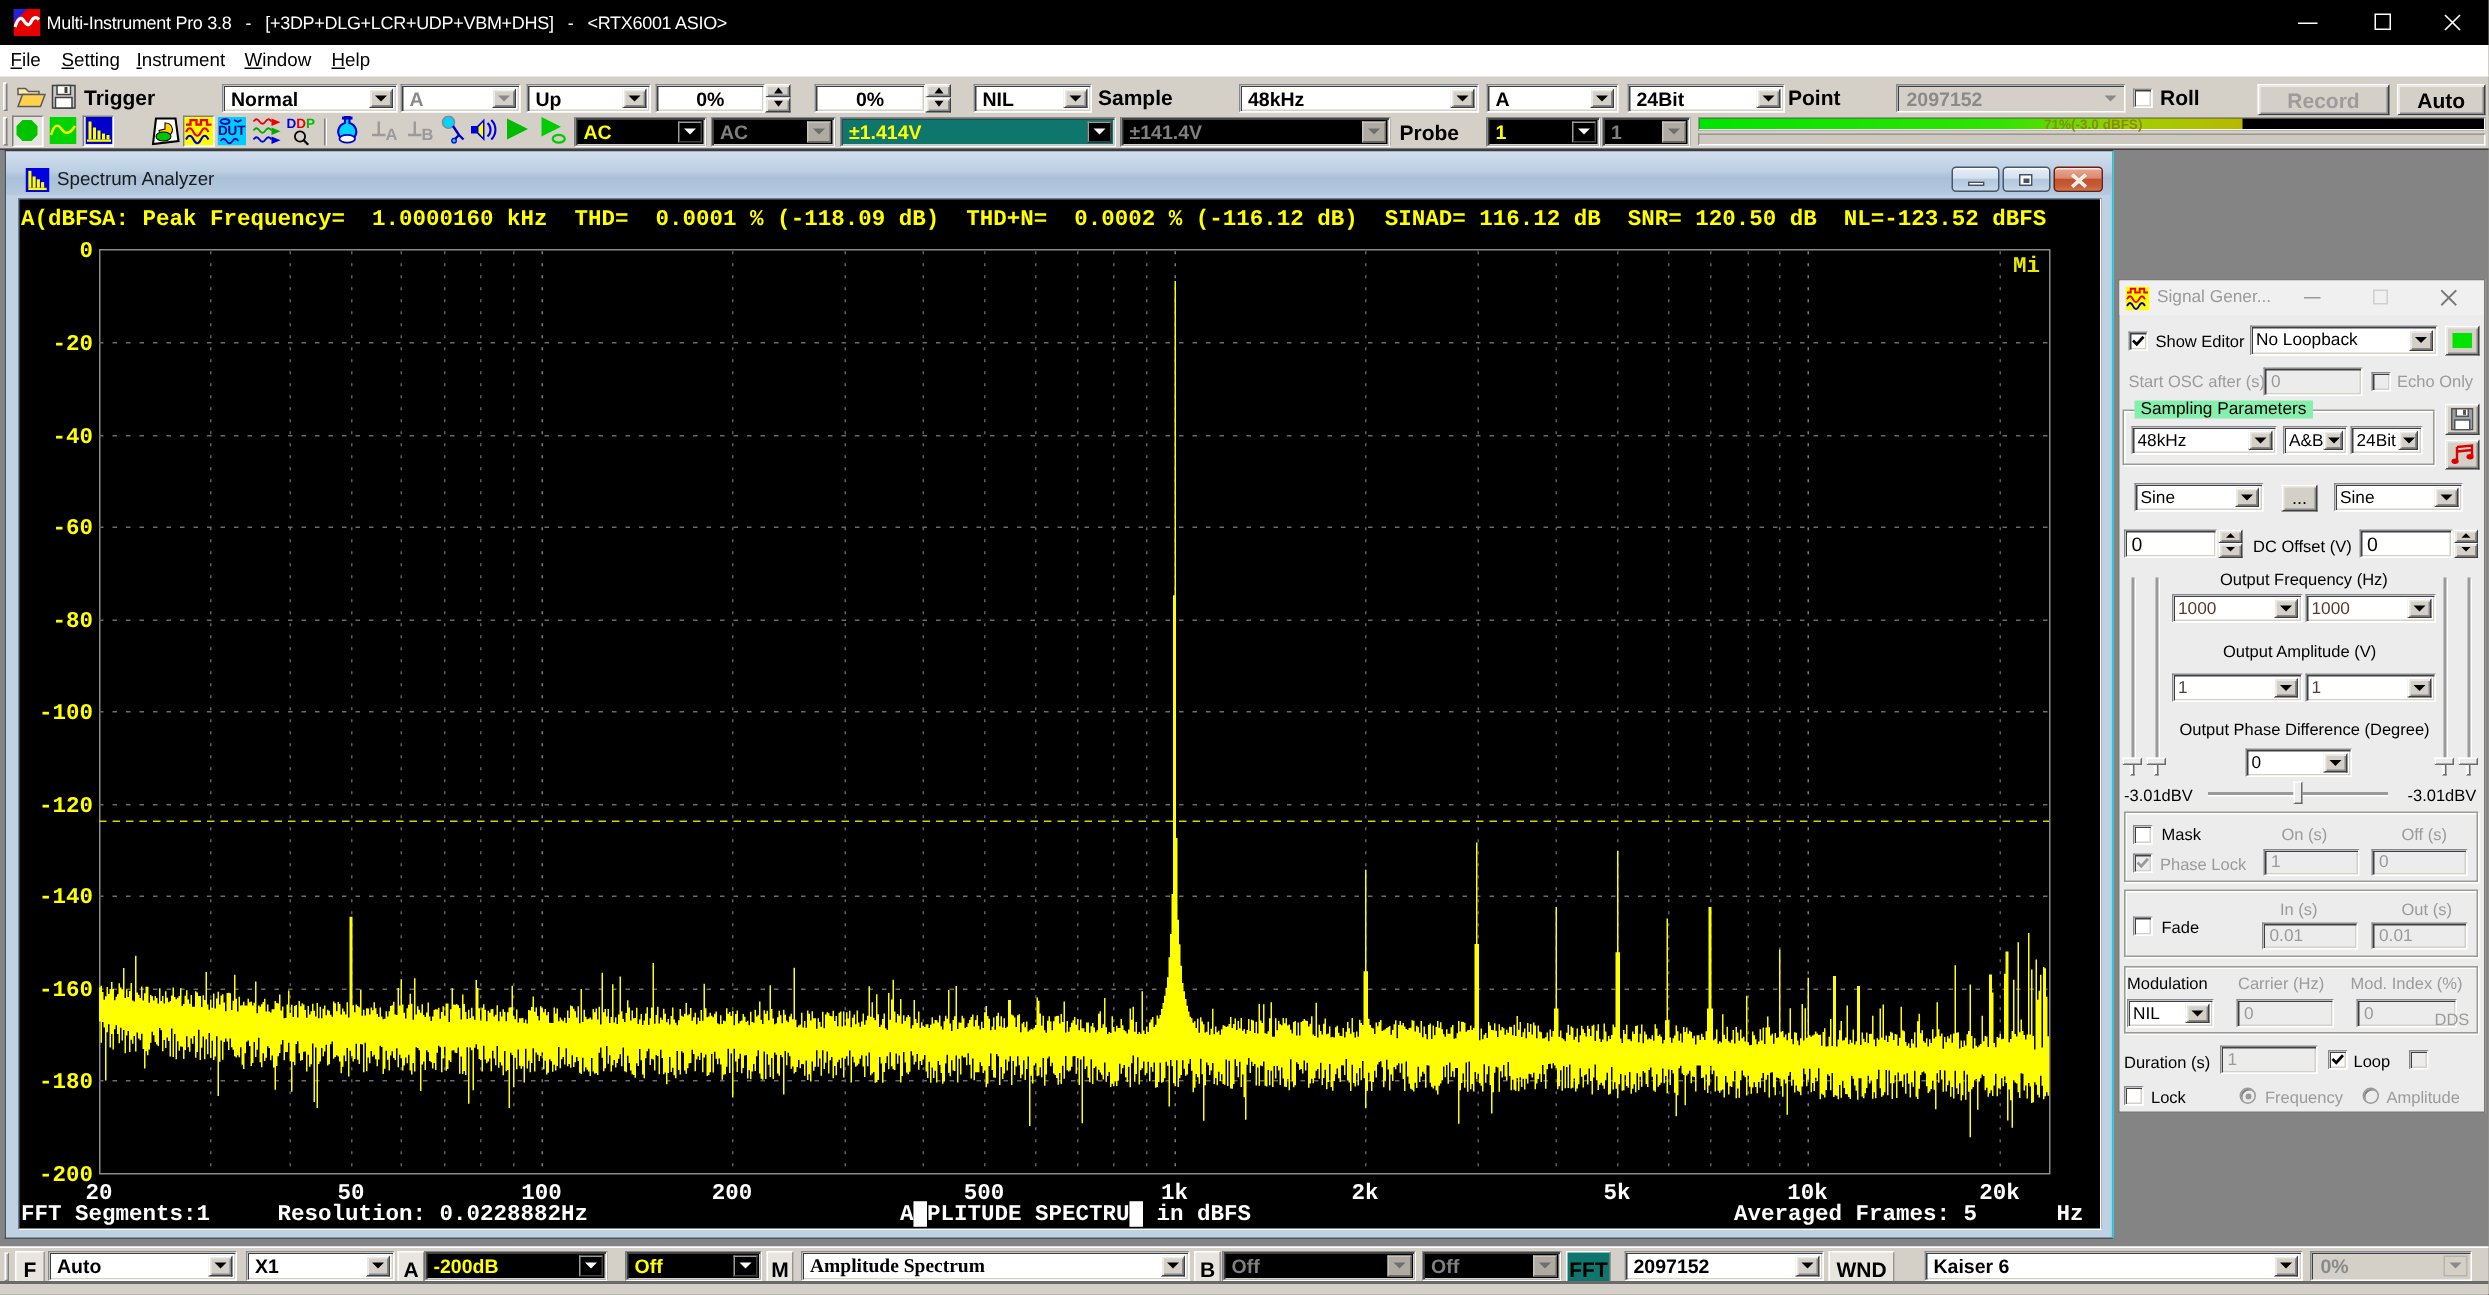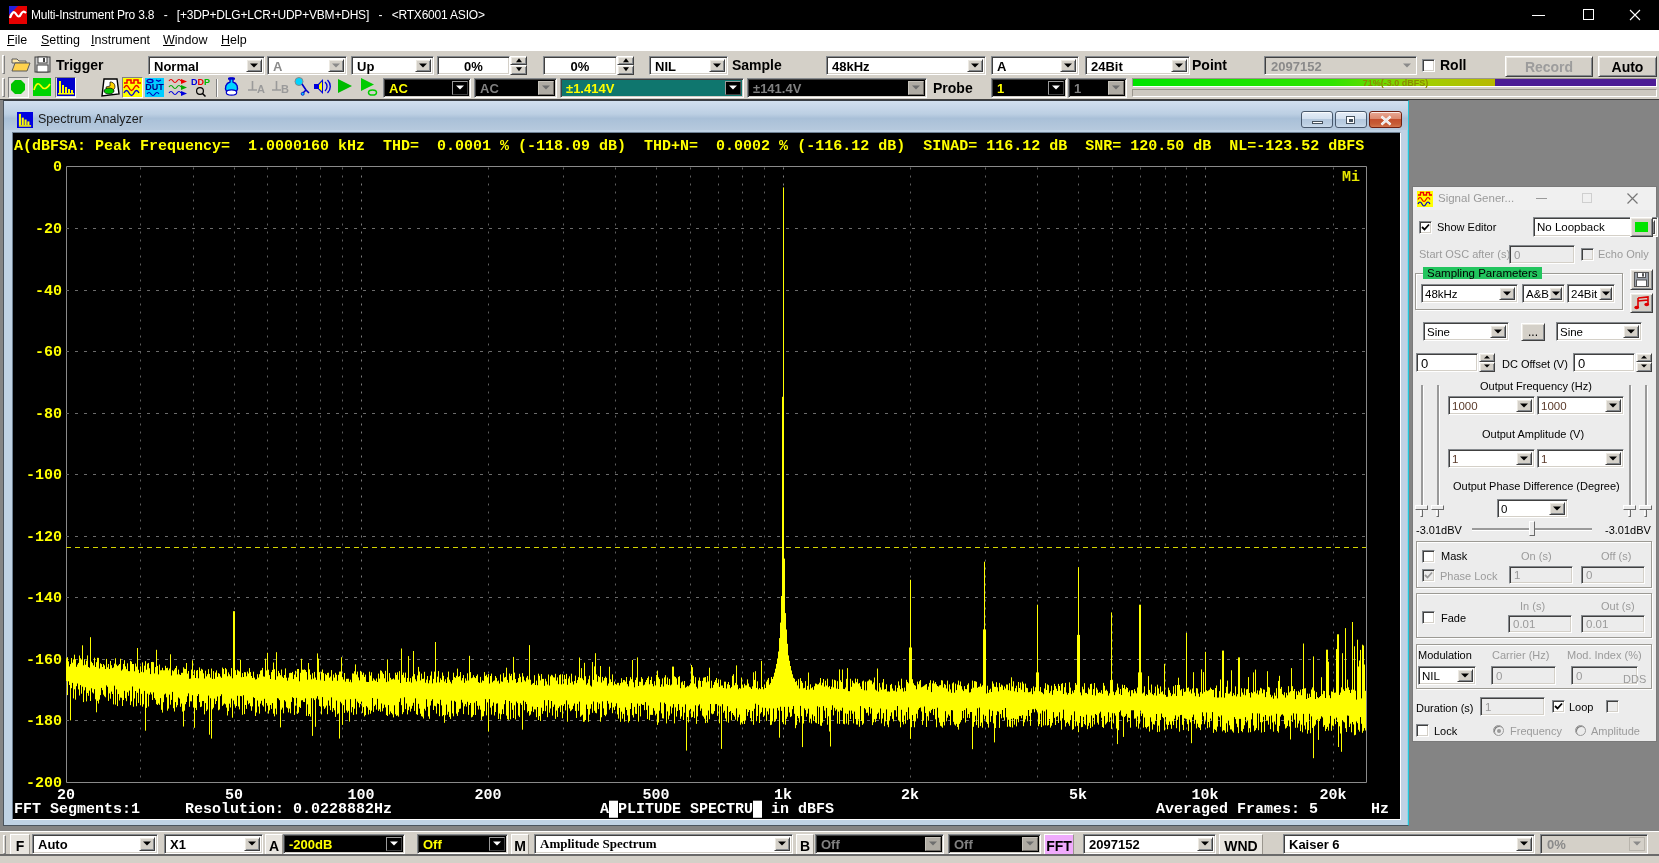--- a/index.html
+++ b/index.html
@@ -22,21 +22,21 @@
 .abk{background:#000;border-color:#9a9a9a #404040 #404040 #9a9a9a;box-shadow:none;}
 .abk:after{border-top-color:#fff;}
 .abkg{background:#afaba3;border-color:#c8c4bc #6e6a64 #6e6a64 #c8c4bc;}
 .abkg:after{border-top-color:#6e6e6e;}
 .lbl{font-weight:bold;font-size:14px;color:#000;white-space:nowrap;}
 .glbl{font-size:11px;color:#9b9b9b;white-space:nowrap;}
 .blbl{font-size:11px;color:#000;white-space:nowrap;}
 .ck{width:13px;height:13px;background:#fff;border:1px solid;border-color:#868a8e #fff #fff #868a8e;
  box-shadow:inset 1px 1px 0 #404040,inset -1px -1px 0 #d4d0c8;}
 .grp{border:1px solid #9c9a94;box-shadow:inset 1px 1px 0 #fff,1px 1px 0 #fff;}
-.gt{position:absolute;top:-7px;left:7px;background:#22c55e;padding:0 4px;font-size:11.5px;color:#000;}
+.gt{position:absolute;top:-7px;left:7px;background:#86efac;padding:0 4px;font-size:11.5px;color:#000;}
 </style></head><body>
 
 <div class="abs" style="left:0;top:0;width:1659px;height:30px;background:#000;">
 <svg class="abs" style="left:9px;top:6px;" width="18" height="18" viewBox="0 0 18 18">
       <rect x="0" y="0" width="18" height="18" fill="#e60000"></rect>
       <path d="M0 0 L9 0 L0 9 Z" fill="#2222dd"></path>
       <path d="M1 12 Q4 3 7 8 Q10 13 12 8 Q14 4 17 7" stroke="#fff" stroke-width="2.2" fill="none"></path>
     </svg>
 <div class="abs" style="left:31px;top:8px;font-size:12px;color:#fff;letter-spacing:-0.2px;">Multi-Instrument Pro 3.8&nbsp;&nbsp;&nbsp;-&nbsp;&nbsp;&nbsp;[+3DP+DLG+LCR+UDP+VBM+DHS]&nbsp;&nbsp;&nbsp;-&nbsp;&nbsp;&nbsp;&lt;RTX6001 ASIO&gt;</div>
 <div class="abs" style="left:1532px;top:15px;width:13px;height:1px;background:#fff;"></div>
@@ -263,21 +263,21 @@
 <div class="abs lbl" style="left:933px;top:3px;">Probe</div>
 <div class="abs cb sunk" style="left:991px;top:1px;width:76px;height:20px;background:#000;">
       <div class="t" style="left:5px;color:#ffff00;">1</div>
       <div class="ab abk"></div>
     </div>
 <div class="abs cb sunk" style="left:1068px;top:1px;width:59px;height:20px;background:#000;">
       <div class="t" style="left:5px;color:#808080;">1</div>
       <div class="ab abk abkg"></div>
     </div>
 <div class="abs" style="left:1130px;top:0;width:529px;height:22px;background:#d4d0c8;">
-<div class="abs" style="left:2px;top:1px;width:525px;height:9px;background:#4c1d95;border:1px solid #9a968e;border-right-color:#fff;border-bottom-color:#fff;padding-left:41px;">
+<div class="abs" style="left:2px;top:1px;width:525px;height:9px;background:#000000;border:1px solid #9a968e;border-right-color:#fff;border-bottom-color:#fff;padding-left:41px;">
         <div class="abs" style="left:0;top:0;width:362px;height:7px;background:linear-gradient(to right,#00e400 0%,#30e400 55%,#a0d000 80%,#b8b800 100%);"></div>
         <div class="abs" style="left:0;width:525px;top:0;height:7px;text-align:center;font-size:9px;font-weight:bold;color:#8b8b00;line-height:8px;">71%(-3.0 dBFS)</div>
       </div>
 <div class="abs" style="left:2px;top:12px;width:525px;height:8px;background:#cdc9c1;border:1px solid #9a968e;border-right-color:#fff;border-bottom-color:#fff;"></div>
 </div>
 </div>
 <div class="abs" style="left:0;top:99px;width:1659px;height:732px;background:#848484;border-top:1px solid #404040;">
 <div class="abs" style="left:3px;top:0px;width:1406px;height:726px;background:#bfd2e4;border:1px solid #4a545e;border-top-color:#383e44;border-right-color:#20c6da;box-shadow:inset -1px 0 0 #8fd8e8, inset 0 1px 0 rgba(255,255,255,.85);">
 <div class="abs" style="left:0px;top:0px;right:0px;height:29px;background:linear-gradient(#d2e0ef,#bccfe3 45%,#a9c0d8 60%,#b6c9dd);">
 <svg class="abs" style="left:13px;top:11px;" width="16" height="16" viewBox="0 0 17 17">
@@ -390,21 +390,21 @@
 <svg class="abs" style="left:214px;top:6px;" width="11" height="11">
           <path d="M0.5 0.5 L10.5 10.5 M10.5 0.5 L0.5 10.5" stroke="#777" stroke-width="1.2"></path>
         </svg>
 </div>
 <div class="abs ck" style="left:6px;top:34px;background:#fff;">
         <svg width="11" height="11" style="position:absolute;left:0;top:0;">
           <path d="M2 5 L4.5 7.5 L9 2.5" stroke="#000" stroke-width="1.8" fill="none"></path>
         </svg>
       </div>
 <div class="abs" style="left:24px;top:32px;"><span class="blbl">Show Editor</span></div>
-<div class="abs sunk" style="left:87px;top:30px;width:125px;height:20px;background:#fff;margin-left:33px;">
+<div class="abs sunk" style="left:87px;top:30px;width:125px;height:20px;background:#fff;">
         <div class="abs" style="left:3px;top:50%;transform:translateY(-50%);font-size:11.5px;color:#000;white-space:nowrap;">No Loopback</div>
         <div class="ab" style="width:16px;"></div>
       </div>
 <div class="abs raise" style="left:217px;top:30px;width:23px;height:20px;">
         <div class="abs" style="left:4px;top:4px;right:4px;bottom:4px;background:#00e400;"></div>
       </div>
 <div class="abs" style="left:6px;top:59px;"><span class="glbl">Start OSC after (s)</span></div>
 <div class="abs sunk2" style="left:96px;top:58px;width:66px;height:19px;background:#ececec;">
         <div class="abs" style="left:4px;top:50%;transform:translateY(-50%);font-size:11.5px;color:#9a9a9a;">0</div>
       </div>
@@ -607,21 +607,21 @@
       <div class="abs b" style="left:0;right:0;top:3px;text-align:center;font-size:14px;">B</div>
     </div>
 <div class="abs cb sunk" style="left:815px;top:2px;width:129px;height:20px;background:#000;">
       <div class="t" style="left:5px;color:#808080;">Off</div>
       <div class="ab abk abkg"></div>
     </div>
 <div class="abs cb sunk" style="left:948px;top:2px;width:93px;height:20px;background:#000;">
       <div class="t" style="left:5px;color:#808080;">Off</div>
       <div class="ab abk abkg"></div>
     </div>
-<div class="abs" style="left:1044px;top:2px;width:30px;height:21px;background:#f0abfc;border:1px solid;border-color:#fff #9a968e #9a968e #fff;">
+<div class="abs" style="left:1044px;top:2px;width:30px;height:21px;background:#0f766e;border:1px solid;border-color:#fff #9a968e #9a968e #fff;">
       <div class="abs b" style="left:0;right:0;top:3px;text-align:center;font-size:14px;">FFT</div>
     </div>
 <div class="abs cb sunk" style="left:1083px;top:2px;width:133px;height:20px;">
       <div class="t" style="left:5px;color:#000;">2097152</div>
       <div class="ab"></div>
     </div>
 <div class="abs" style="left:1219px;top:2px;width:44px;height:21px;background:#e8e5df;border:1px solid;border-color:#fff #9a968e #9a968e #fff;">
       <div class="abs b" style="left:0;right:0;top:3px;text-align:center;font-size:14px;">WND</div>
     </div>
 <div class="abs cb sunk" style="left:1283px;top:2px;width:252px;height:20px;">

